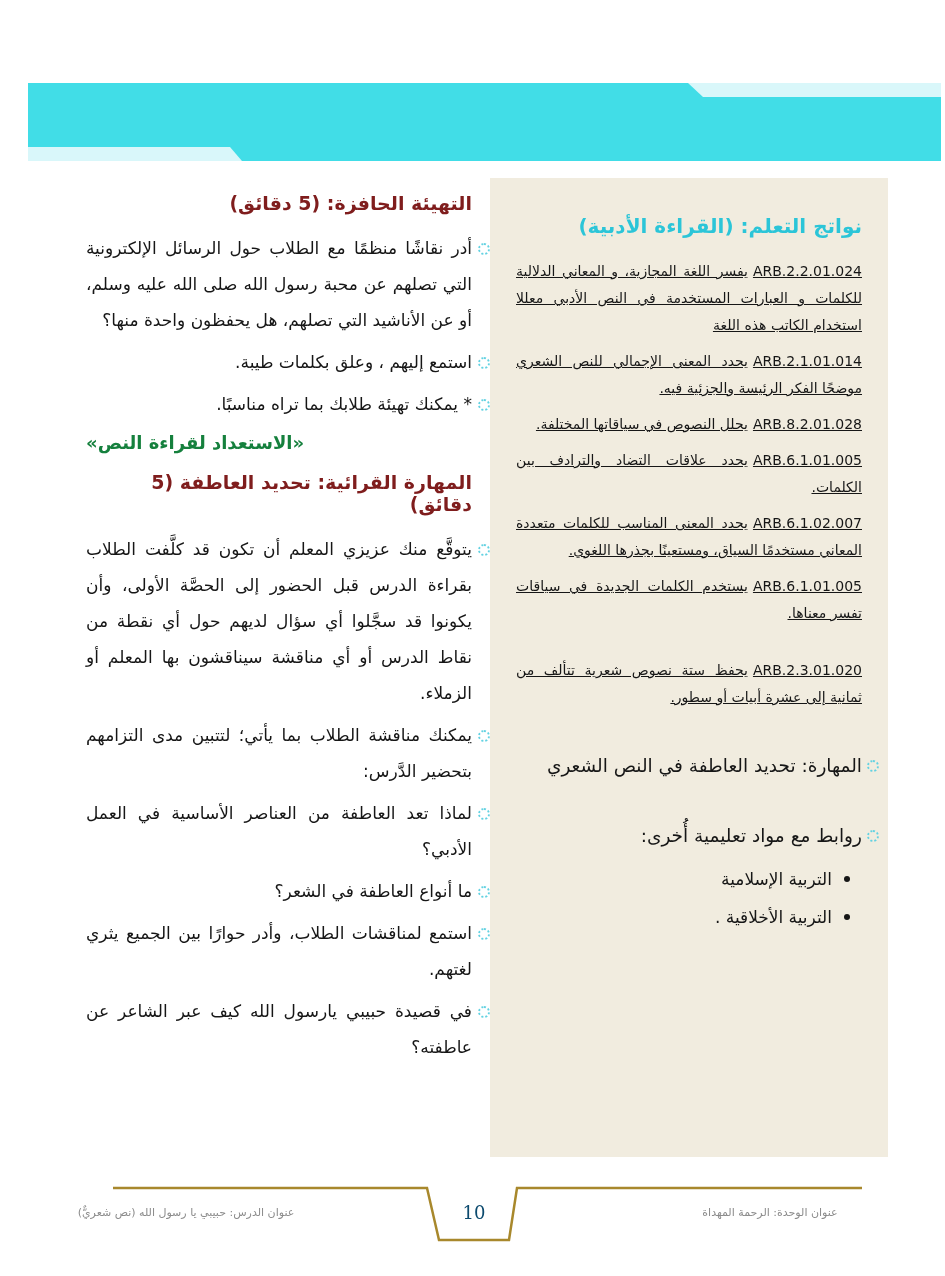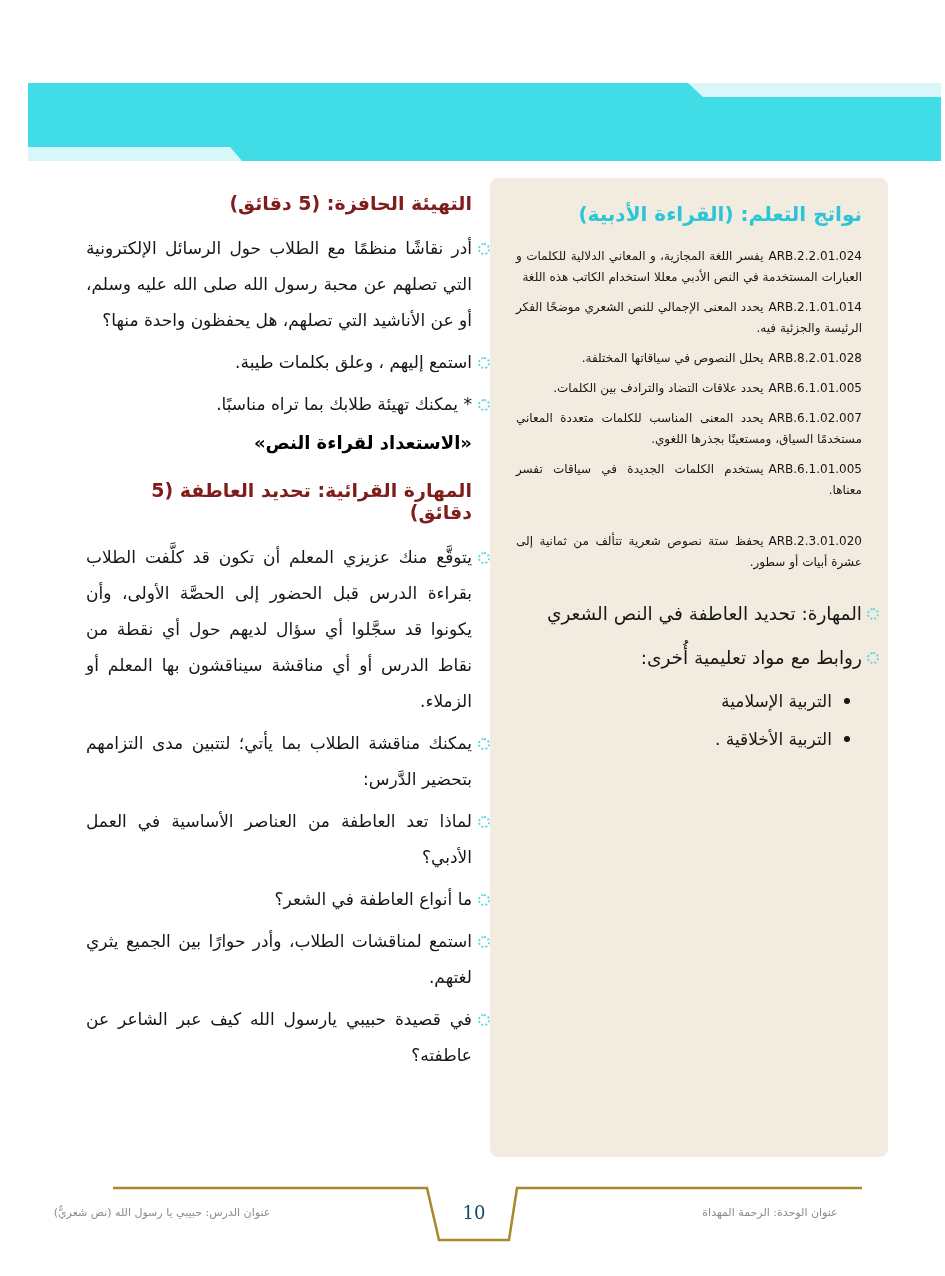--- a/index.html
+++ b/index.html
@@ -16,38 +16,39 @@
   }
   .strip{position:absolute; background:#d9f7fa; height:14px;}
   .strip-tr{top:0; right:0; width:253px;
     clip-path:polygon(0 0,253px 0,253px 14px,15px 14px);}
   .strip-bl{bottom:0; left:0; width:214px;
     clip-path:polygon(0 0,202px 0,214px 14px,0 14px);}
 
   
   .sidebar{
     position:absolute; top:178px; right:57px; width:398px; height:979px;
-    background:#f1ecdf; box-sizing:border-box; padding:24px 26px 0 26px;border-radius:8px;
+    background:#f1ecdf; box-sizing:border-box; padding:36px 26px 0 26px;
   }
   .sidebar-title{
     margin:0 0 20px 0; font-size:20px; font-weight:bold; color:#2bc5d8;
     text-align:right;
   }
   ul{list-style:none; margin:0; padding:0;}
   .outcomes .outcome{
-    font-size:12px; line-height:21px; text-align:justify;
+    font-size:14px; line-height:27px; text-align:justify;
     margin-bottom:9px;
+    text-decoration:underline;
   }
   .outcome .code{margin-left:5px;}
   .outcome.gap-before{margin-top:30px;}
 
   .skills{margin-top:26px;}
   .skills li{
     position:relative; font-size:18.5px; font-weight:500; line-height:30px;
-    margin-bottom:14px; text-align:right; padding-left:4px;
+    margin-bottom:14px; text-align:right; padding-left:4px;margin-top:40px;
   }
   .dot-circle{
     position:absolute; right:-17px; top:9px; width:8px; height:8px;
     border:2px dotted #63d2e2; border-radius:50%;
   }
   .subs li{
     position:relative; font-size:17px; line-height:28px; margin-bottom:10px;
     padding-right:30px; text-align:right;
   }
   .dot-solid{
@@ -57,41 +58,41 @@
 
   
   .maincol{
     position:absolute; top:192px; left:86px; width:386px;
   }
   .h-gold{
     margin:0 0 16px 0; font-size:19px; font-weight:bold; color:#7f1d1d;
     text-align:right;
   }
   .h-teal{
-    margin:6px 0 26px 0; font-size:18px; font-weight:bold; color:#000000;
-    text-align:right;
+    margin:6px 0 18px 0; font-size:18px; font-weight:bold; color:#15803d;
+    text-align:left;
   }
   .paras li{
     position:relative; font-size:17px; line-height:36px; text-align:justify;
     margin-bottom:6px;
   }
   .paras .dot-circle{top:13px; right:-18px;}
   .paras{margin-bottom:10px;}
 
   
   .footer-svg{position:absolute; left:0; top:1183px;}
   .page-num{
     position:absolute; left:439px; top:1202px; width:70px; text-align:center;
     font-family:"DejaVu Serif", serif; font-size:18px; color:#0c4a6e;
   }
   .footer-text{
     position:absolute; top:1206px; font-size:11px; color:#8b8b8b;
     white-space:nowrap; text-align:center;
   }
-  .footer-lesson{left:32px; width:260px;}
+  .footer-lesson{left:56px; width:260px;}
   .footer-unit{left:640px; width:260px;}
 </style>
 </head>
 <body>
 
 <div class="page">
 
   <div class="header-band">
     <div class="strip strip-tr"></div>
     <div class="strip strip-bl"></div>

